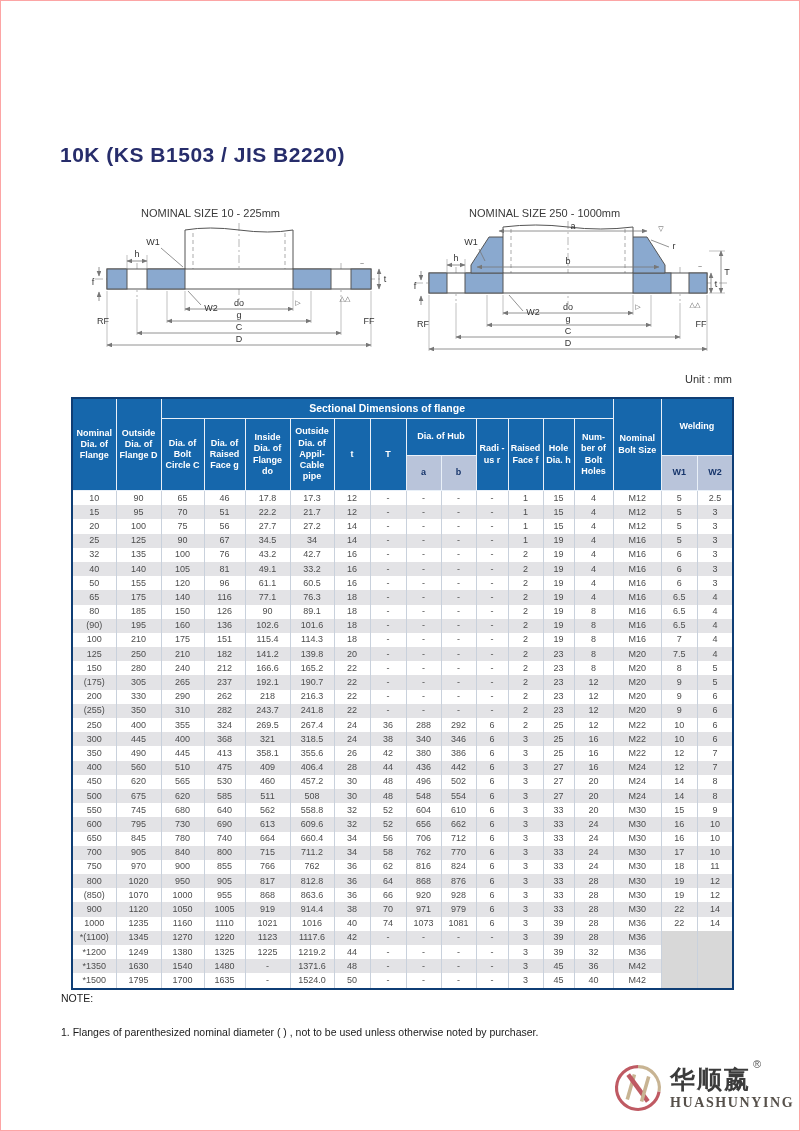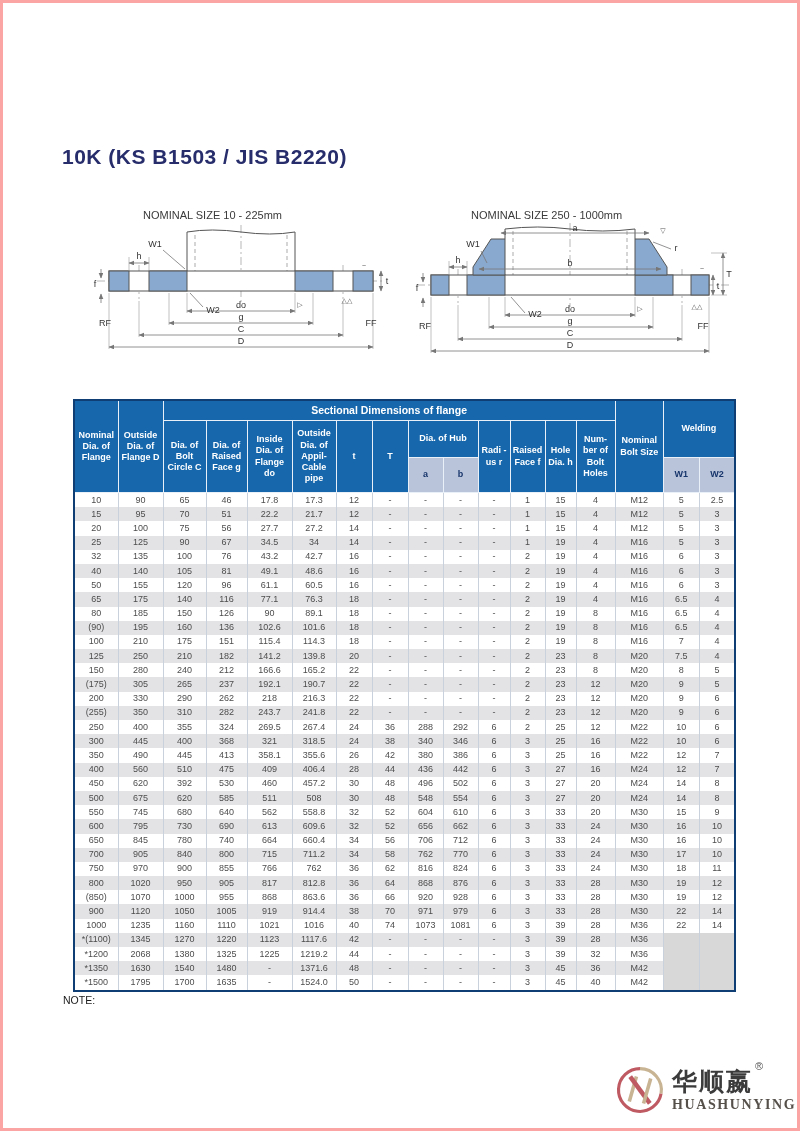--- a/index.html
+++ b/index.html
@@ -1,17 +1,17 @@
 <!DOCTYPE html>
 <html><head>
 <meta charset="utf-8">
 <style>
   html,body{margin:0;padding:0;background:#fff;}
   #page{position:relative;width:800px;height:1131px;background:#ffffff;overflow:hidden;
-        font-family:"Liberation Sans",sans-serif;border:3px solid #fca5a5;box-sizing:border-box;}
+        font-family:"Liberation Sans",sans-serif;border:1px solid #fca5a5;box-sizing:border-box;}
   .title{position:absolute;left:59px;top:142px;font-size:21px;font-weight:800;
          color:#272d6b;letter-spacing:0.5px;}
   .caption{position:absolute;top:206px;font-size:11px;color:#3a3a3a;text-align:left;}
   .cap-left{left:140px;width:200px;}
   .cap-right{left:468px;width:215px;}
   .drawing{position:absolute;top:220px;}
   .draw-left{left:88px;}
   .draw-right{left:410px;}
   .unit{position:absolute;left:70px;top:372px;width:661px;text-align:right;
         font-size:11px;color:#333;}
@@ -207,20 +207,21 @@
       <text x="316" y="54">T</text>
     </g>
     <g fill="#555" font-size="7" text-anchor="middle">
       <text x="289" y="48">~</text>
       <text x="250" y="10">▽</text>
       <text x="227" y="88">▷</text>
       <text x="284" y="86">△△</text>
     </g>
   </svg>
 
+  <div class="unit">Unit : mm</div>
 
   <div class="tablewrap">
     <table>
       <colgroup>
         <col style="width:44px">
           <col style="width:45px">
           <col style="width:43px">
           <col style="width:41px">
         <col style="width:45px">
           <col style="width:44px">
@@ -359,21 +360,21 @@
             <td>M16</td>
             <td>6</td>
             <td>3</td>
           </tr>
           <tr class="alt">
             <td>40</td>
             <td>140</td>
             <td>105</td>
             <td>81</td>
             <td>49.1</td>
-            <td>48.6</td>
+            <td>33.2</td>
             <td>16</td>
             <td>-</td>
             <td>-</td>
             <td>-</td>
             <td>-</td>
             <td>2</td>
             <td>19</td>
             <td>4</td>
             <td>M16</td>
             <td>6</td>
@@ -641,21 +642,21 @@
             <td>3</td>
             <td>27</td>
             <td>16</td>
             <td>M24</td>
             <td>12</td>
             <td>7</td>
           </tr>
           <tr>
             <td>450</td>
             <td>620</td>
-            <td>392</td>
+            <td>565</td>
             <td>530</td>
             <td>460</td>
             <td>457.2</td>
             <td>30</td>
             <td>48</td>
             <td>496</td>
             <td>502</td>
             <td>6</td>
             <td>3</td>
             <td>27</td>
@@ -868,21 +869,21 @@
             <td>-</td>
             <td>3</td>
             <td>39</td>
             <td>28</td>
             <td>M36</td>
             <td class="blank"></td>
             <td class="blank"></td>
           </tr>
           <tr>
             <td>*1200</td>
-            <td>2068</td>
+            <td>1249</td>
             <td>1380</td>
             <td>1325</td>
             <td>1225</td>
             <td>1219.2</td>
             <td>44</td>
             <td>-</td>
             <td>-</td>
             <td>-</td>
             <td>-</td>
             <td>3</td>
@@ -929,20 +930,21 @@
             <td>M42</td>
             <td class="blank"></td>
             <td class="blank"></td>
           </tr>
         </tbody>
     </table>
   </div>
 
   <div class="note">
     <div class="nh">NOTE:</div>
+    <div>1. Flanges of parenthesized nominal diameter (  ) , not to be used unless otherwise noted by purchaser.</div>
   </div>
 
   <div class="logo">
     <svg width="50" height="50" viewBox="0 0 56 56">
       <path d="M28,4 A24,24 0 1 0 51.6,32" stroke="#bf5a63" stroke-width="3.5" fill="none"></path>
       <path d="M28,4 A24,24 0 0 1 51.6,32" stroke="#c8b493" stroke-width="3.5" fill="none"></path>
       <path d="M16,41 L24,13" stroke="#c8b493" stroke-width="4" fill="none"></path>
       <path d="M17,13 L39,43" stroke="#bf5a63" stroke-width="5" fill="none"></path>
       <path d="M32,43 L40,15" stroke="#c8b493" stroke-width="4" fill="none"></path>
     </svg>

